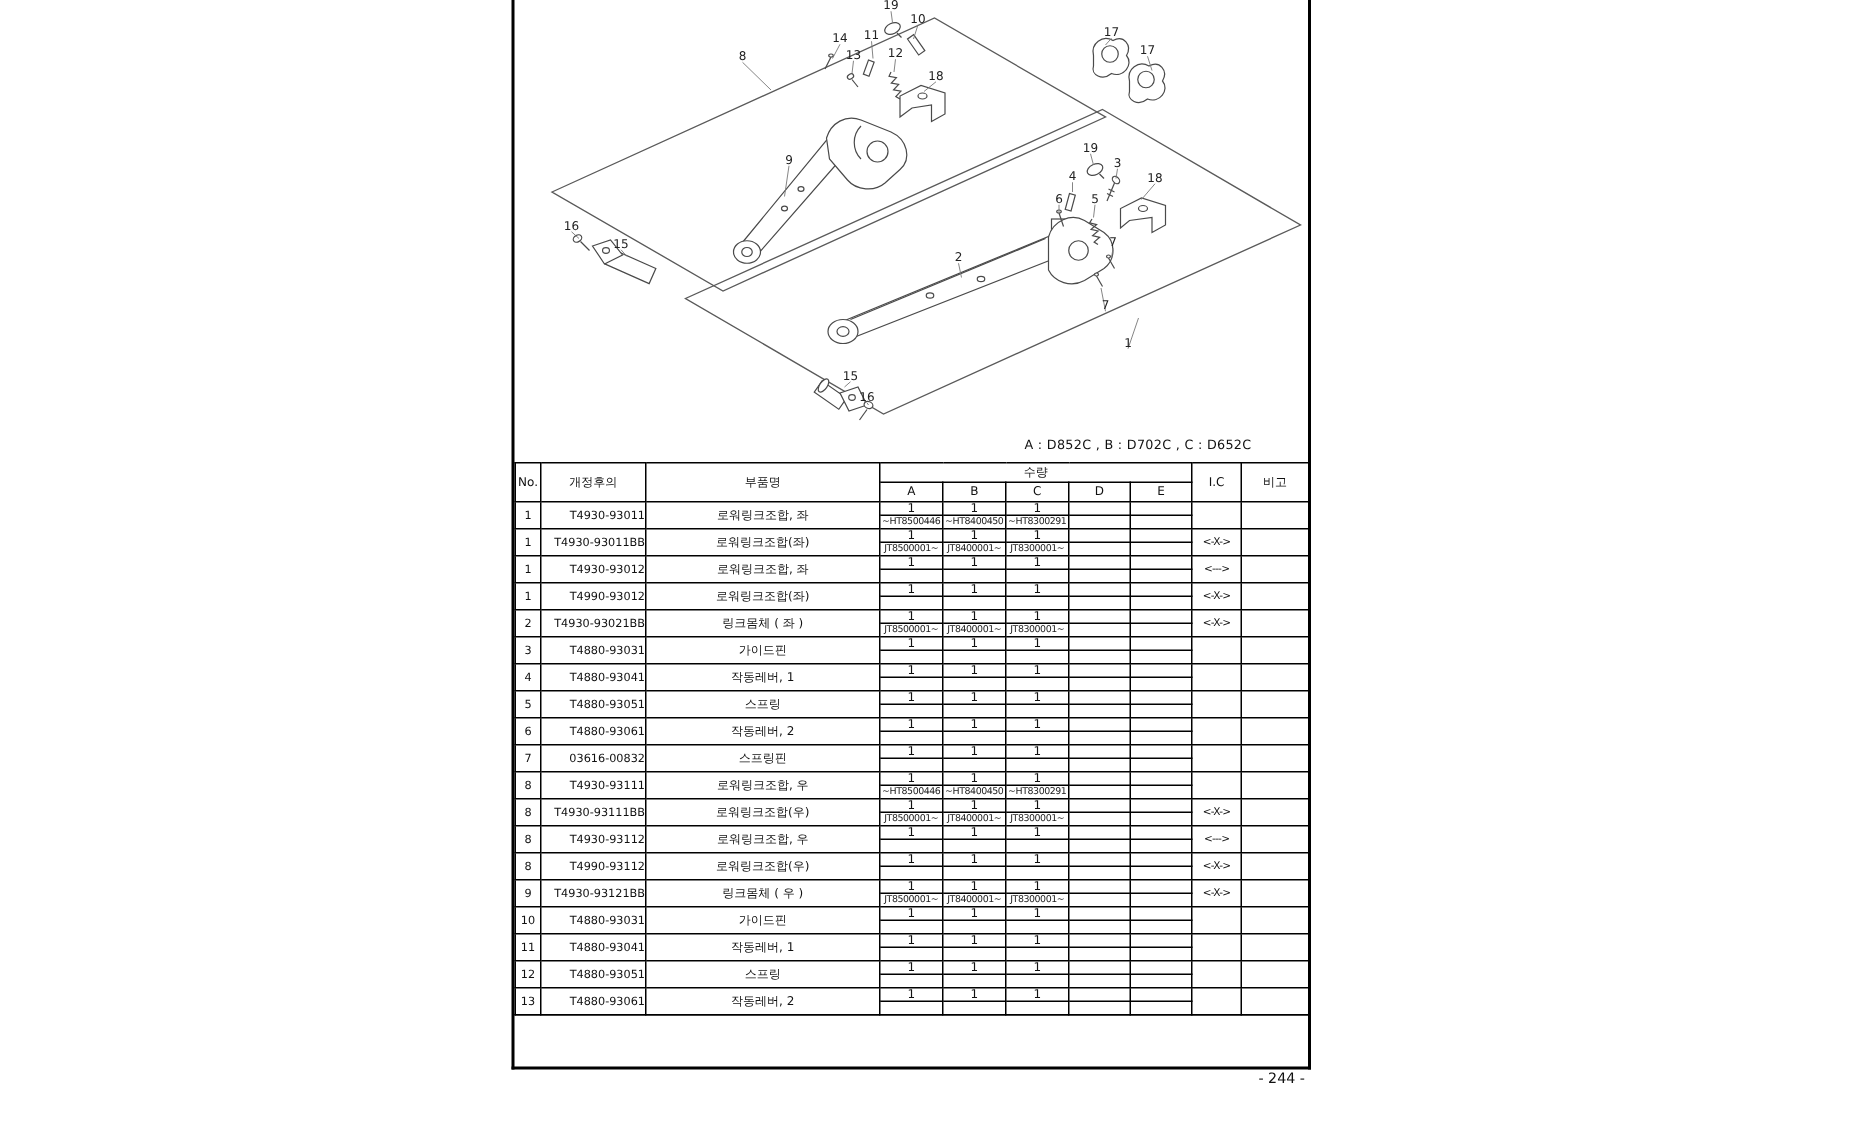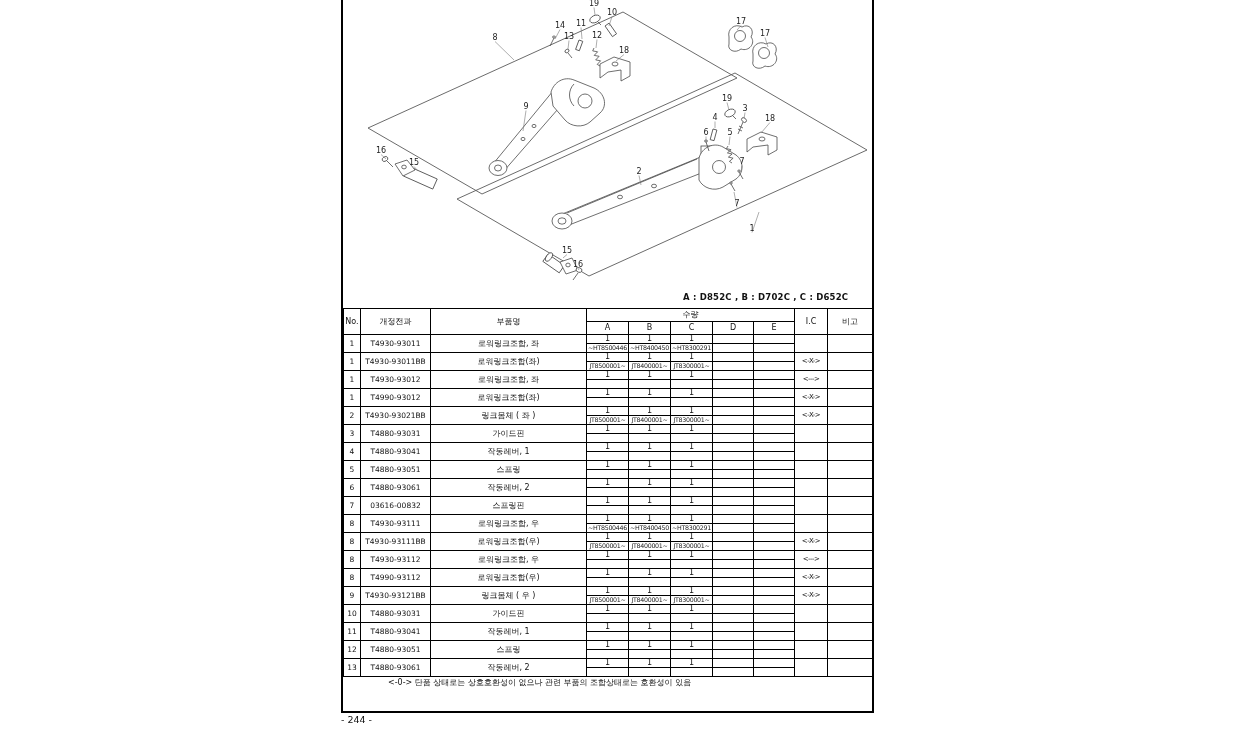--- a/index.html
+++ b/index.html
@@ -1,43 +1,43 @@
 <!DOCTYPE html>
 <html><head>
 <meta charset="utf-8">
 <style>
   html,body{margin:0;padding:0;background:#fff;}
   body{width:1234px;height:750px;position:relative;overflow:hidden;
        font-family:"DejaVu Sans","Liberation Sans",sans-serif;color:#111;}
   .page{position:absolute;left:341px;top:0;width:529px;height:711px;
         border-left:2px solid #000;border-right:2px solid #000;border-bottom:2px solid #000;}
   .diagram-svg{position:absolute;left:0;top:0;}
-  .diagram-label{position:absolute;left:340px;top:292px;width:160px;text-align:center;
-        font-size:8.5px;font-weight:700;letter-spacing:.2px;white-space:nowrap;}
+  .diagram-label{position:absolute;left:340px;top:292px;width:160px;
+        font-size:8.5px;font-weight:400;letter-spacing:.2px;white-space:nowrap;}
   table.parts{position:absolute;left:0;top:308px;width:529px;border-collapse:collapse;
         table-layout:fixed;}
   table.parts th,table.parts td{border:1px solid #000;padding:0;line-height:1;
         overflow:hidden;white-space:nowrap;font-weight:normal;}
   th.h{font-weight:bold;font-size:8px;height:12px;text-align:center;vertical-align:middle;}
   th.h2{font-weight:bold;font-size:8px;height:12px;text-align:center;}
   tr.qty-row td{height:8px;}
   tr.serial-row td{height:8px;}
   td.c-no{text-align:center;font-size:7.5px;border-left:none;}
-  td.c-pn{text-align:center;padding-left:3px;font-size:7.5px;}
+  td.c-pn{text-align:right;padding-left:3px;font-size:7.5px;}
   td.c-nm{text-align:center;padding-left:4px;font-size:8px;}
   td.c-q{text-align:center;font-size:8px;vertical-align:middle;}
   td.c-s{text-align:center;font-size:6.3px;letter-spacing:-0.3px;vertical-align:middle;color:#222;}
   td.c-ic{text-align:center;font-size:7px;letter-spacing:-0.5px;}
   td.c-rm{border-right:none;}
   th.b-l{border-left:none;} th.b-r{border-right:none;margin-top:36px;}
   .footnotes{position:absolute;left:0;top:676px;width:529px;height:34px;border-top:1px solid #000;
         font-size:8px;}
   .fn-line{display:flex;line-height:11px;padding-left:45px;white-space:nowrap;}
   .fn-left{width:255px;}
-  .page-number{position:absolute;left:341px;top:714px;width:529px;text-align:left;font-size:9.5px;}
+  .page-number{position:absolute;left:341px;top:714px;width:529px;text-align:right;font-size:9.5px;}
 </style>
 </head>
 <body>
 
 <div class="page">
 
   <svg class="diagram-svg" width="529" height="308" viewBox="341 0 529 308" xmlns="http://www.w3.org/2000/svg">
     <g id="plates-group">
         <polygon stroke="#5a5a5a" stroke-width="0.9" fill="none" points="366,128 621,12 735,78 480,194"></polygon>
         <polygon stroke="#5a5a5a" stroke-width="0.9" fill="none" points="733,73 865,150 587,276 455,199"></polygon>
@@ -170,21 +170,21 @@
         <col style="width:42px">
         <col style="width:42px">
       <col style="width:41px">
         <col style="width:41px">
         <col style="width:33px">
         <col style="width:45px">
     </colgroup>
     <thead>
       <tr>
         <th class="h b-l" rowspan="2">No.</th>
-        <th class="h" rowspan="2">개정전과</th>
+        <th class="h" rowspan="2">개정후의</th>
         <th class="h" rowspan="2">부품명</th>
         <th class="h" colspan="5">수량</th>
         <th class="h" rowspan="2">I.C</th>
         <th class="h b-r" rowspan="2">비고</th>
       </tr>
       <tr>
         <th class="h2">A</th>
         <th class="h2">B</th>
         <th class="h2">C</th>
         <th class="h2">D</th>
@@ -568,19 +568,16 @@
     <td class="c-s"></td>
     <td class="c-s"></td>
     <td class="c-s"></td>
     <td class="c-s"></td>
     <td class="c-s"></td>
   </tr>
 </tbody>
   </table>
 
   <div class="footnotes">
-    <div class="fn-line">
-      <span>&lt;-0-&gt; 단품 상태로는 상호호환성이 없으나 관련 부품의 조합상태로는 호환성이 있음</span>
-    </div>
   </div>
 </div>
 
 <div class="page-number">- 244 -</div>
 
 </body></html>

